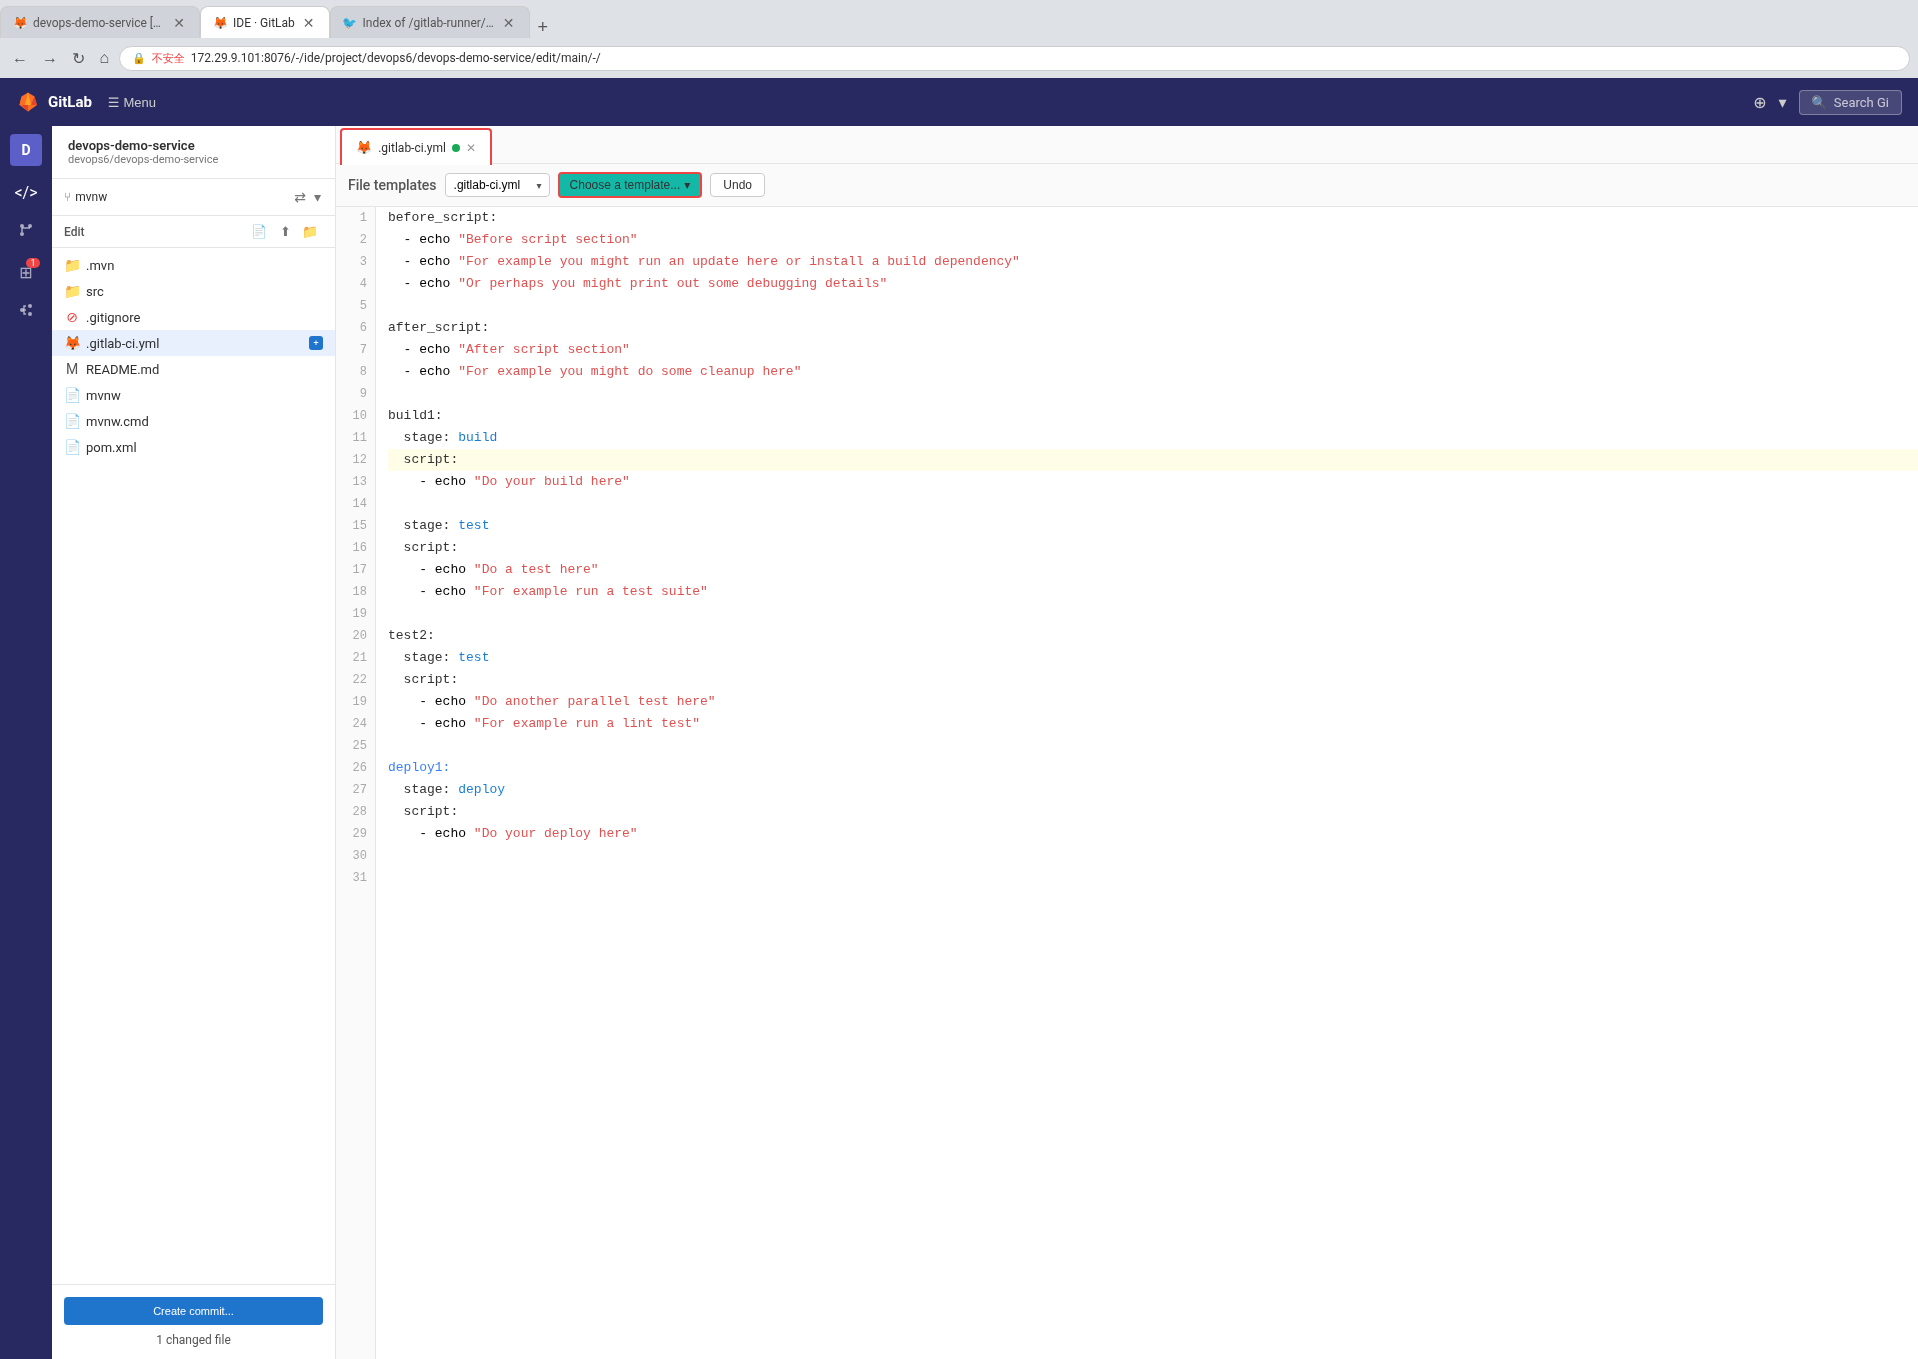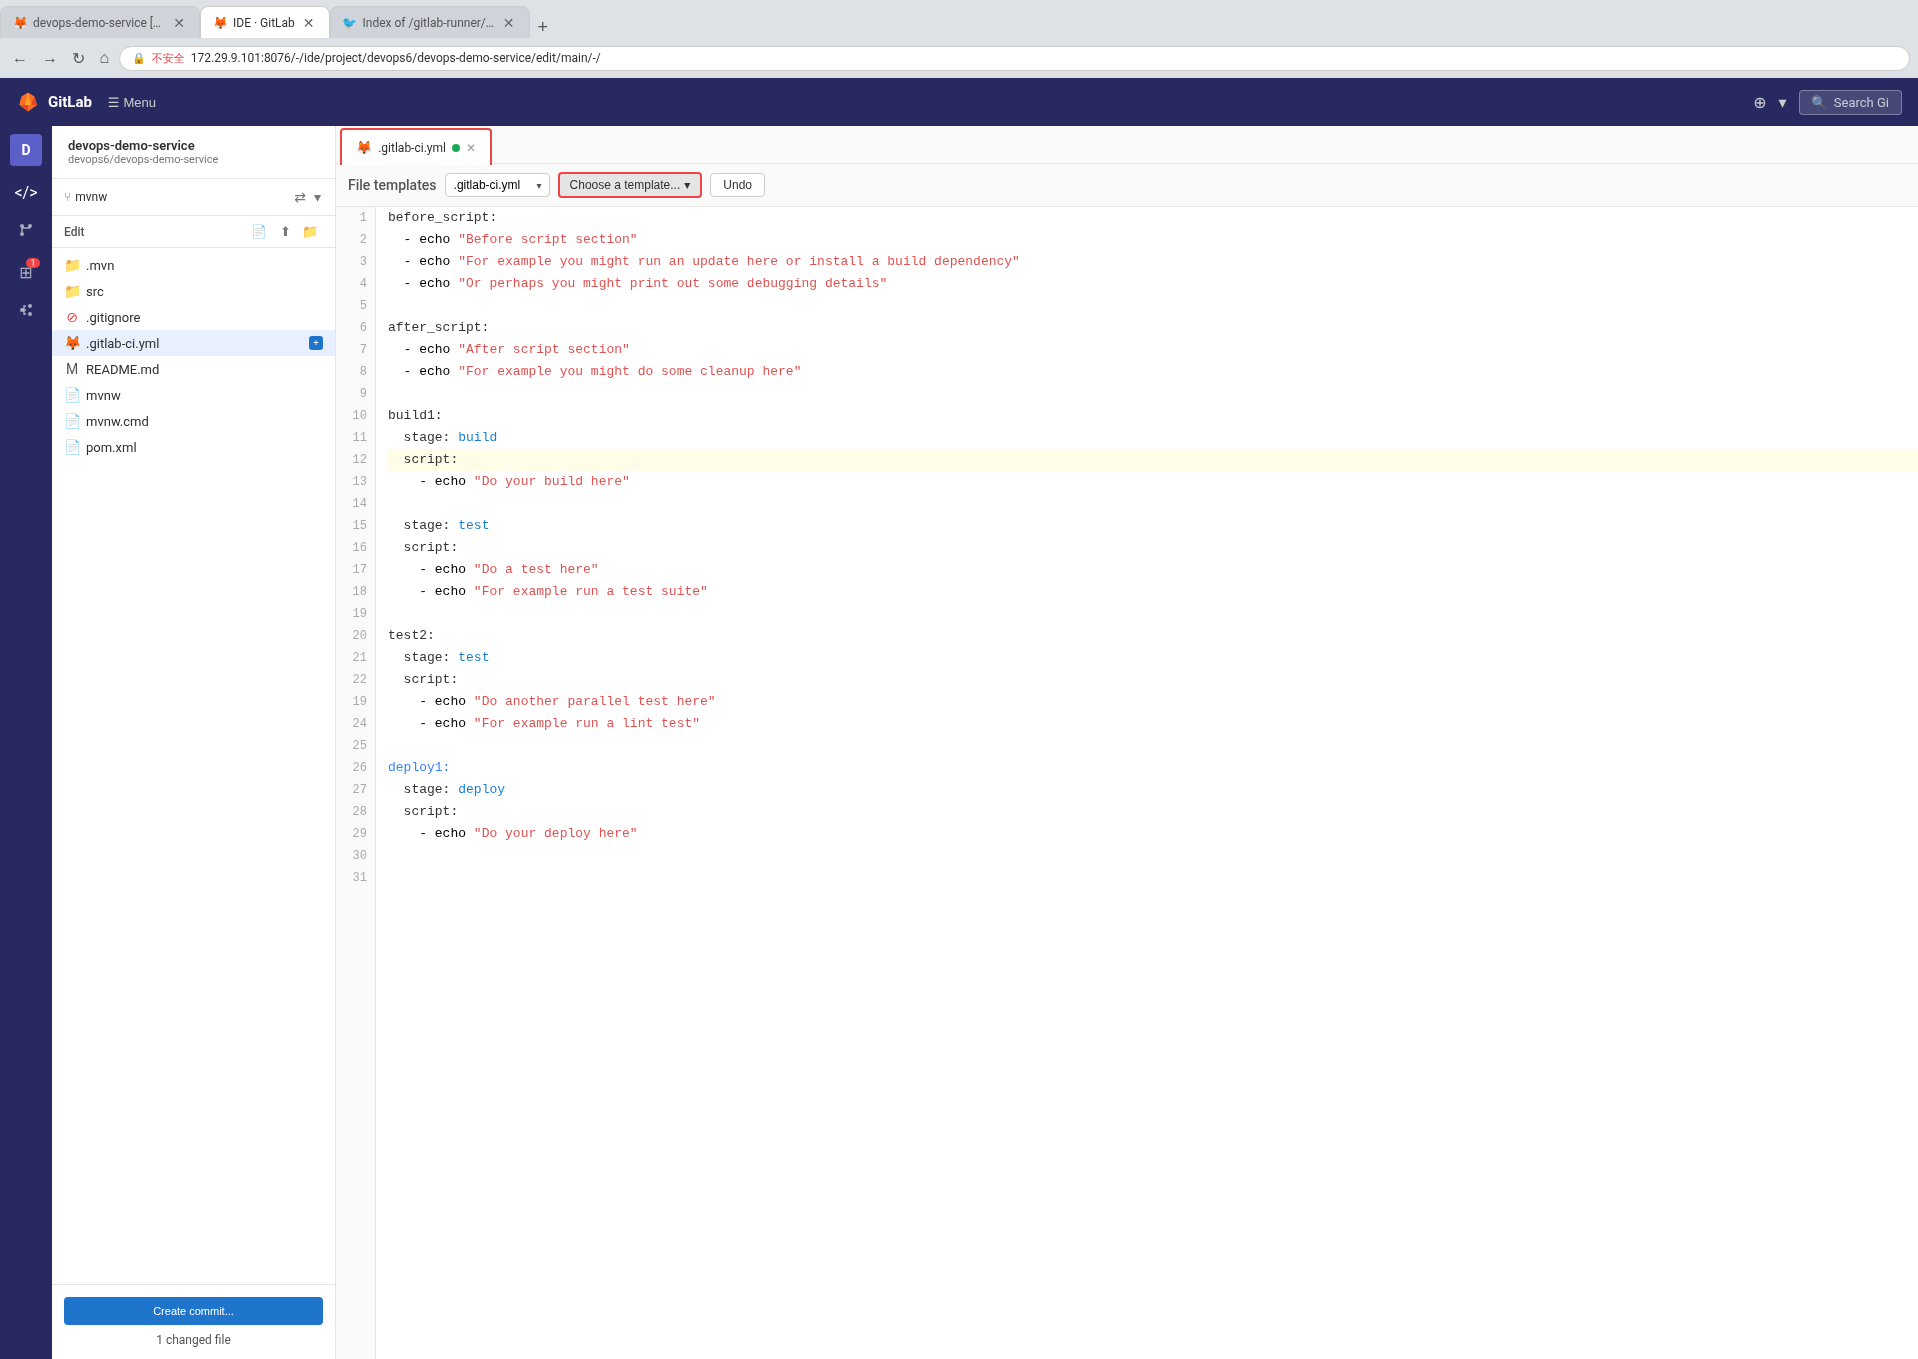--- a/index.html
+++ b/index.html
@@ -84,21 +84,21 @@
     .editor-tab-icon { font-size: 13px; }
     .editor-tab-close { font-size: 12px; color: #999; cursor: pointer; }
     .editor-tab-dot { width: 8px; height: 8px; background: #1aaa55; border-radius: 50%; flex-shrink: 0; }
 
     
     .templates-bar { display: flex; align-items: center; gap: 8px; padding: 8px 12px; border-bottom: 1px solid #e5e5e5; background: #fafafa; flex-shrink: 0; }
     .templates-label { font-size: 14px; color: #555; font-weight: 500; }
     .templates-select { padding: 4px 28px 4px 8px; border: 1px solid #ccc; border-radius: 4px; font-size: 12px; background: #fff; appearance: none; cursor: pointer; position: relative; }
     .select-wrapper { position: relative; display: inline-block; }
     .select-wrapper::after { content: '▾'; position: absolute; right: 8px; top: 50%; transform: translateY(-50%); pointer-events: none; font-size: 10px; color: #555; }
-    .choose-template-btn { display: flex; align-items: center; gap: 4px; padding: 4px 10px; border: 1px solid #ccc; border-radius: 4px; font-size: 12px; background: #e5e5e5; cursor: pointer; color: #333; border: 2px solid #e44; }
+    .choose-template-btn { display: flex; align-items: center; gap: 4px; padding: 4px 10px; border: 1px solid #ccc; border-radius: 4px; font-size: 12px; background: #14b8a6; cursor: pointer; color: #333; border: 2px solid #e44; }
     .undo-btn { padding: 4px 12px; border: 1px solid #ccc; border-radius: 4px; font-size: 12px; background: #fff; cursor: pointer; color: #333; }
 
     
     .code-editor { flex: 1; overflow-y: auto; font-family: 'Courier New', Courier, monospace; font-size: 13px; background: #fff; display: flex; }
     .line-numbers { padding: 0; background: #fafafa; border-right: 1px solid #e5e5e5; text-align: right; user-select: none; color: #aaa; font-size: 12px; min-width: 40px; }
     .line-number { padding: 0 8px; height: 22px; line-height: 22px; display: block; }
     .code-content { flex: 1; padding: 0 0 0 12px; overflow-x: auto; }
     .code-line { height: 22px; line-height: 22px; white-space: pre; display: block; }
     .code-line.highlighted { background: #fffde7; }
   </style>

